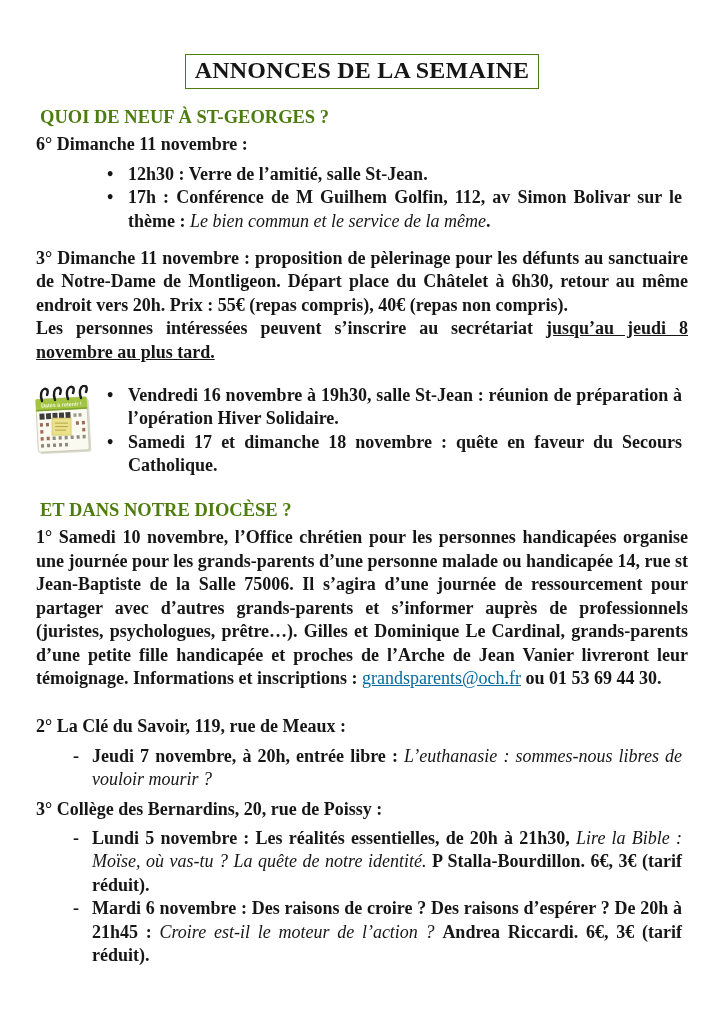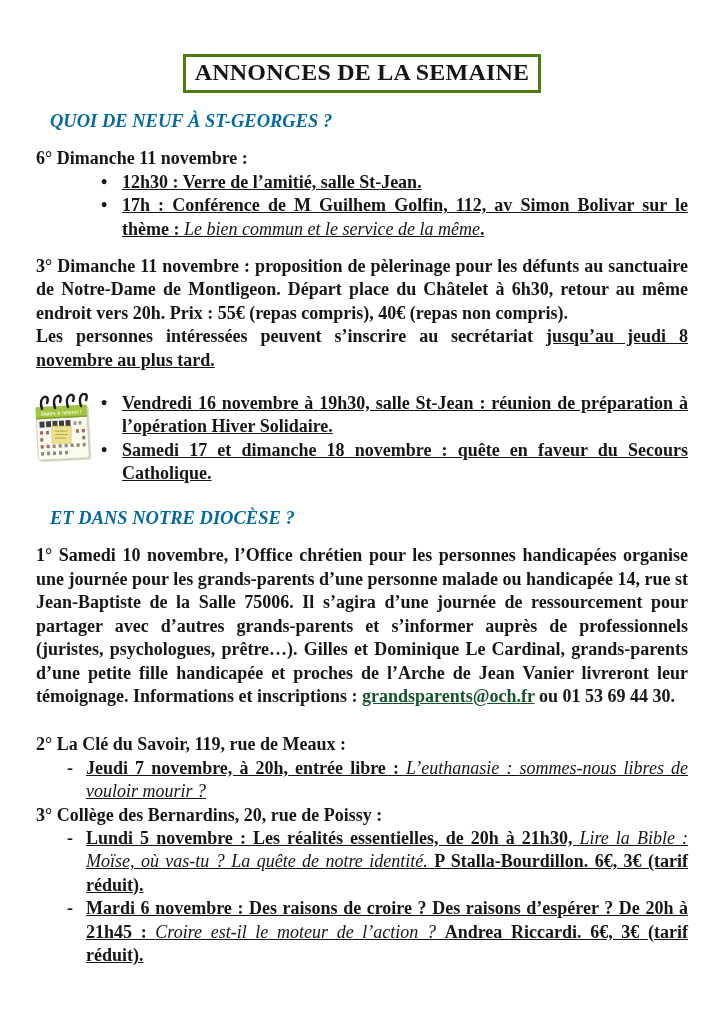--- a/index.html
+++ b/index.html
@@ -13,41 +13,40 @@
     font-family: "Liberation Serif", "DejaVu Serif", serif;
     font-weight: bold;
     color: #161616;
     font-size: 18px;
     line-height: 23.4px;
     overflow: hidden;
   }
   .title-wrap { text-align: center; margin: 0 0 17px 0; }
   .title-box {
     display: inline-block;
-    border: 3px solid #4d7c0f;
+    border: 1px solid #4d7c0f;
     padding: 1px 9px 3px 9px;
     font-size: 24px;
     line-height: 29px;
     font-weight: bold;
     letter-spacing: 0.2px;
     text-align: center;
   }
   .green-heading {
-    margin: 14px;
-    color: #0369a1;
+    margin: 4px;
+    color: #4d7c0f;
     font-size: 18.5px;
     line-height: 23.4px;
     font-weight: bold;
-    font-style: italic;
   }
   p { margin: 0; }
   .just { text-align: justify; }
   .it { font-style: italic; font-weight: normal; }
   .ul-line { text-decoration: underline; }
-  ul.bullets, ul.dashes { margin: 0; padding: 0; list-style: none; text-decoration: underline; }
+  ul.bullets, ul.dashes { margin: 6px; padding: 0; list-style: none; }
   li.bullet-item {
     position: relative;
     padding-left: 86px;
     text-align: justify;
   }
   li.bullet-item::before {
     content: "\2022";
     position: absolute;
     left: 65px;
     top: 0;
@@ -74,23 +73,23 @@
     min-height: 100px;
   }
   .calendar-icon {
     position: absolute;
     left: -4px;
     top: 1px;
     width: 62px;
     height: 72px;
   }
   a.email-link {
-    color: #14532d;
+    color: #0369a1;
     text-decoration: underline;
-    font-weight: bold;
+    font-weight: normal;
     cursor: pointer;
   }
 </style>
 </head>
 <body>
 
 <div class="page">
 
   <div class="title-wrap">
     <span class="title-box">ANNONCES DE LA SEMAINE</span>

